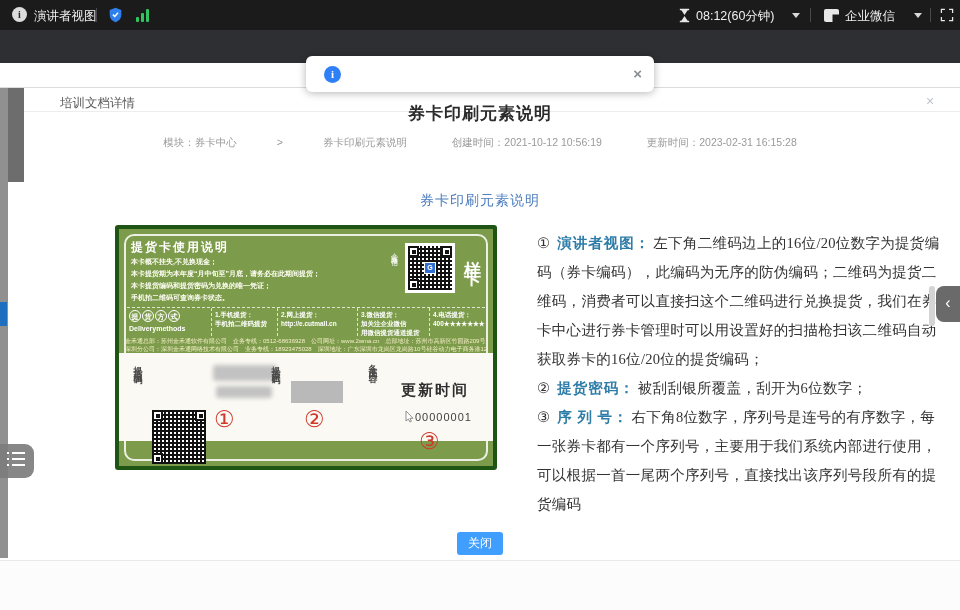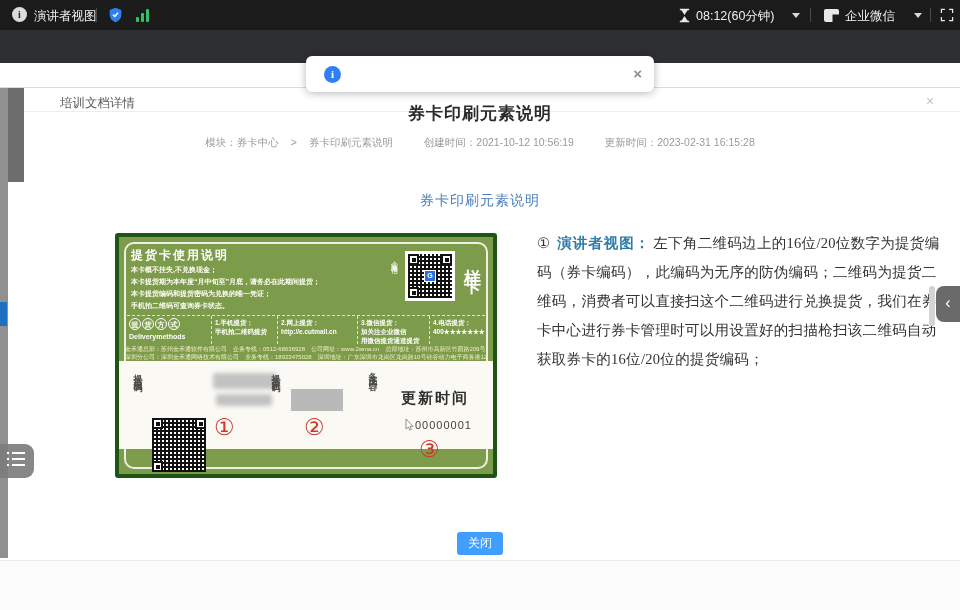--- a/index.html
+++ b/index.html
@@ -39,26 +39,26 @@
   #toast .ttxt{position:absolute;left:44px;top:0;line-height:36px;font-size:13px;color:#3a3a3a;white-space:nowrap}
   #toast .tclose{position:absolute;right:12px;top:0;line-height:36px;font-size:15px;color:#8a8f94;font-weight:bold}
 
   
   #page{position:absolute;left:0;top:88px;width:960px;height:472px;background:#fff}
   .lstrip{position:absolute;background:#909090}
   #modal-title{position:absolute;left:60px;top:7px;font-size:12.5px;color:#595959}
   #modal-close{position:absolute;left:926px;top:5px;font-size:14px;color:#bfc3c9}
   #doc-title{position:absolute;left:200px;top:14px;width:560px;text-align:center;font-size:17px;font-weight:bold;color:#2b2b2b;letter-spacing:1px}
   #meta{position:absolute;left:0;top:48px;width:960px;text-align:center;font-size:10.5px;color:#9a9a9a}
-  #meta span{margin:0 6px}
+  #meta span{margin:0 20px}
   #notice{position:absolute;left:58px;top:70px;width:888px;height:26px;background:#f3f3f3;text-align:center;line-height:26px;font-size:10.5px;color:#8a8a8a}
   #section-title{position:absolute;left:0;top:104px;width:960px;text-align:center;font-size:14px;color:#4c7dbd;letter-spacing:1px}
 
   
-  #card{position:absolute;left:115px;top:145px;width:382px;height:245px;background:#7d9c4b;border:4px solid #1e5414;border-radius:3px}
+  #card{position:absolute;left:115px;top:137px;width:382px;height:245px;background:#7d9c4b;border:4px solid #1e5414;border-radius:3px}
   #card .cframe{position:absolute;inset:5px;border:2px solid rgba(255,255,255,.85);border-radius:10px}
   #card .cwhite{position:absolute;left:0;right:0;top:124px;height:88px;background:#faf9f3}
   .cu-title{position:absolute;left:12px;top:10px;font-size:12px;font-weight:bold;color:#fff;letter-spacing:2px}
   .cu-line{position:absolute;left:12px;font-size:7px;font-weight:600;color:#fdfdf2;white-space:nowrap}
   .vtext{writing-mode:vertical-rl;color:#fff}
   .qr{position:relative;background:#fff}
   .qrin{position:absolute;inset:3px;background:repeating-linear-gradient(90deg,#111 0 2px,transparent 2px 4px),repeating-linear-gradient(0deg,#111 0 2px,#fff 2px 4px)}
   .fd{position:absolute;width:11px;height:11px;background:#fff;border:2.5px solid #111;z-index:2}
   .fd::after{content:"";position:absolute;inset:1.5px;background:#111}
   .qlogo{position:absolute;left:50%;top:50%;width:12px;height:12px;transform:translate(-50%,-50%);background:#2f6fd6;color:#fff;font-size:7px;font-weight:bold;text-align:center;line-height:10px;border:1px solid #fff;z-index:3}
@@ -295,20 +295,22 @@
         <svg width="9" height="12" viewBox="0 0 9 12" style="margin-right:1px">
             <path d="M1 0v10l2.4-2 1.5 3 1.5-.7-1.5-3H8z" fill="#fff" stroke="#777" stroke-width="0.8"></path>
           </svg>
         <span>00000001</span>
       </div>
       <div class="marker" style="left:300px;top:201px">③</div>
     </div>
 
     <div id="explain">
       <p><span class="xnum">①</span><span class="xlbl">演讲者视图：</span><span>左下角二维码边上的16位/20位数字为提货编码（券卡编码），此编码为无序的防伪编码；二维码为提货二维码，消费者可以直接扫这个二维码进行兑换提货，我们在券卡中心进行券卡管理时可以用设置好的扫描枪扫该二维码自动获取券卡的16位/20位的提货编码；</span></p>
+      <p><span class="xnum">②</span><span class="xlbl">提货密码：</span><span>被刮刮银所覆盖，刮开为6位数字；</span></p>
+      <p><span class="xnum">③</span><span class="xlbl">序 列 号：</span><span>右下角8位数字，序列号是连号的有序数字，每一张券卡都有一个序列号，主要用于我们系统内部进行使用，可以根据一首一尾两个序列号，直接找出该序列号段所有的提货编码</span></p>
     </div>
 
     <div id="close-btn">关闭</div>
 
     <div id="float-list">
       <div class="fl-row">
           <div class="fl-dot"></div>
           <div class="fl-bar"></div>
         </div>
       <div class="fl-row">

